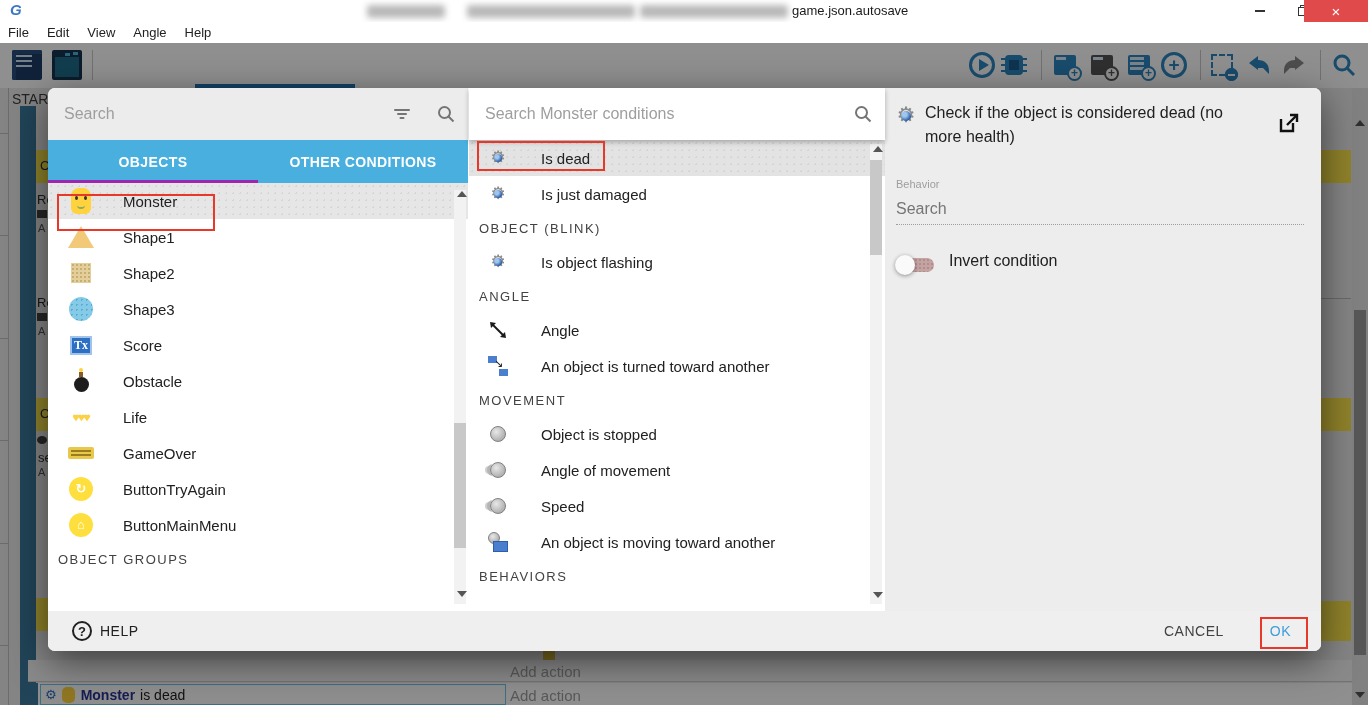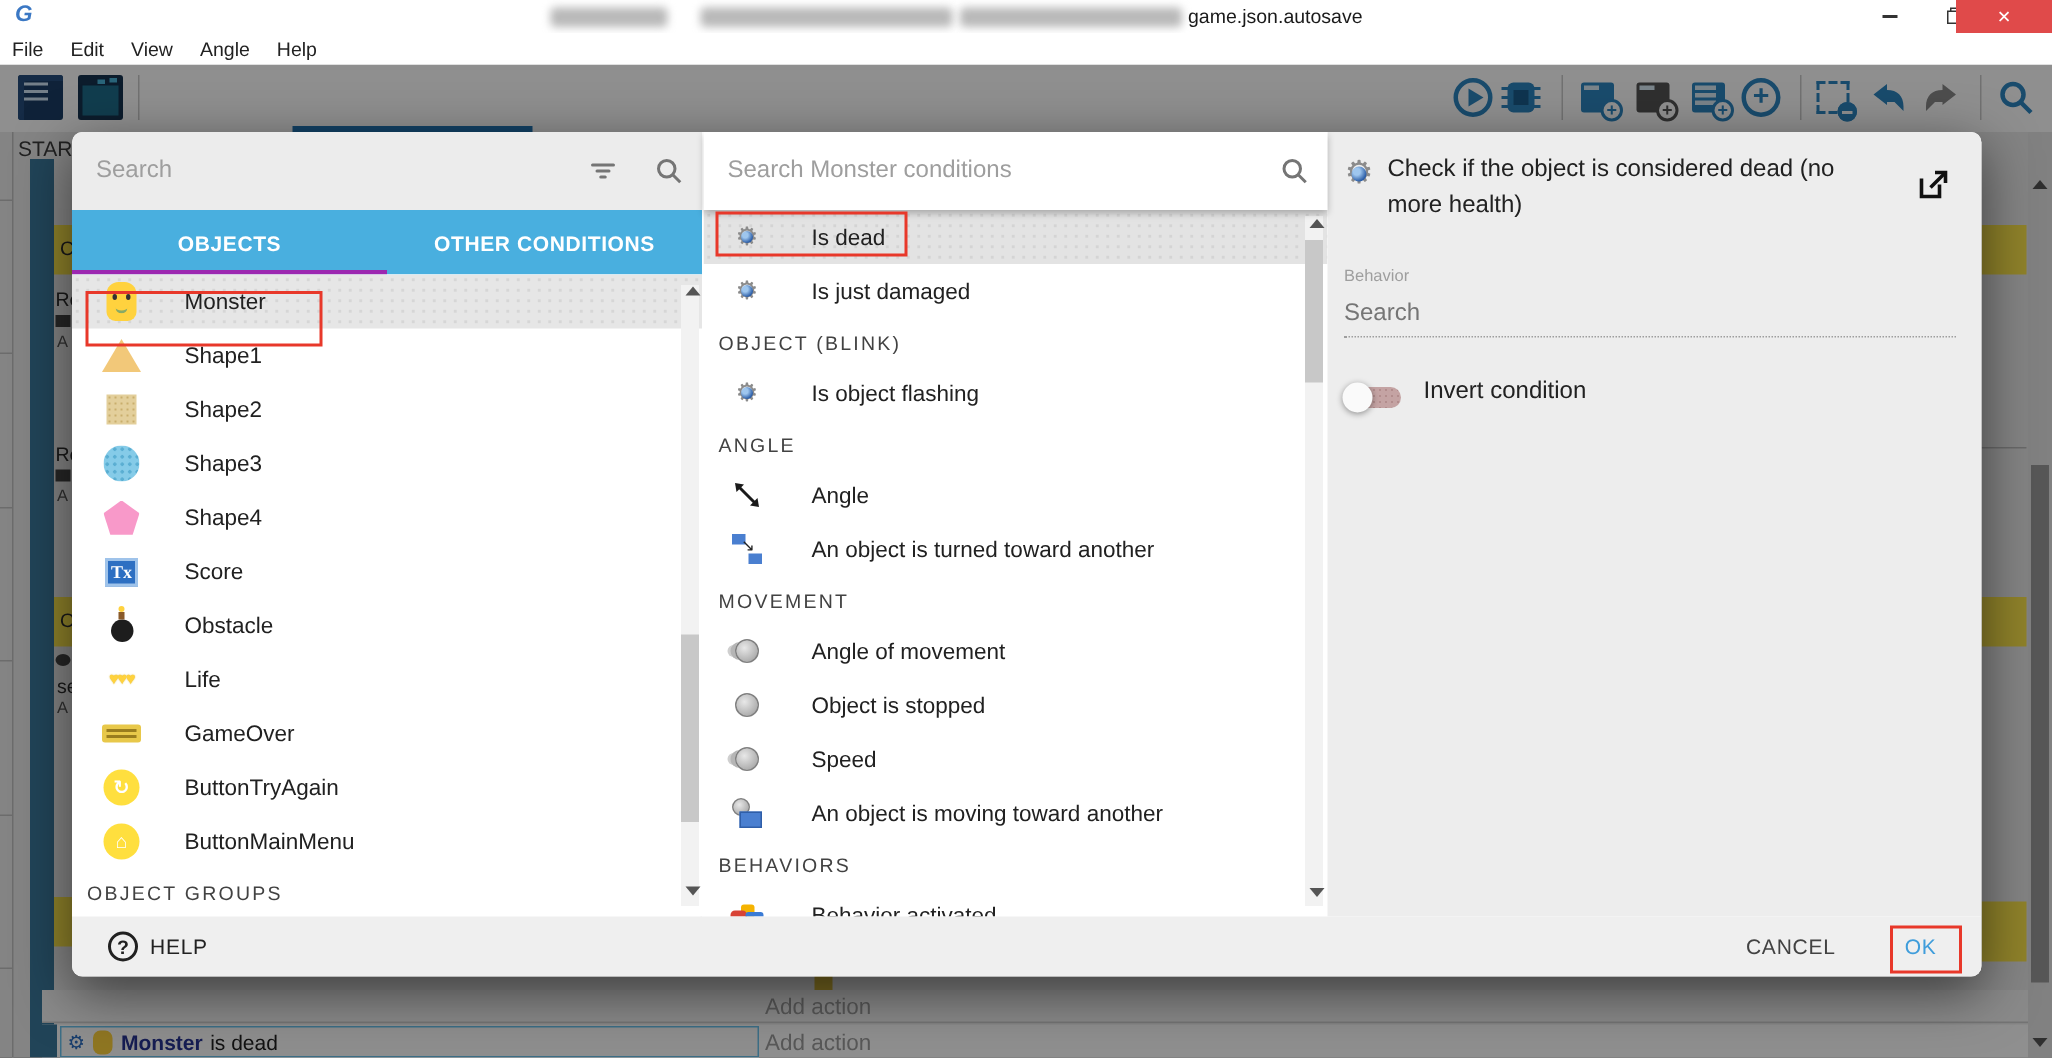--- a/index.html
+++ b/index.html
@@ -345,26 +345,20 @@
           <span class="olabel">Shape2</span>
         </div>
         <div class="obj-row">
           <span class="oicon">
               <span class="ic-cir"></span>
             </span>
           <span class="olabel">Shape3</span>
         </div>
         <div class="obj-row">
           <span class="oicon">
-              <span class="ic-pent"></span>
-            </span>
-          <span class="olabel">Shape4</span>
-        </div>
-        <div class="obj-row">
-          <span class="oicon">
               <span class="ic-score">Tx</span>
             </span>
           <span class="olabel">Score</span>
         </div>
         <div class="obj-row">
           <span class="oicon">
               <span class="ic-bomb"></span>
             </span>
           <span class="olabel">Obstacle</span>
         </div>
@@ -445,49 +439,43 @@
           <span class="cicon">
               <span class="ic-turned">
                 <i>↘</i>
               </span>
             </span>
           <span class="clabel">An object is turned toward another</span>
         </div>
         <div class="cond-header">MOVEMENT</div>
         <div class="cond-row">
           <span class="cicon">
+              <span class="ic-gcir"></span>
+            </span>
+          <span class="clabel">Object is stopped</span>
+        </div>
+        <div class="cond-row">
+          <span class="cicon">
               <span class="ic-gcir trail"></span>
             </span>
           <span class="clabel">Angle of movement</span>
         </div>
         <div class="cond-row">
           <span class="cicon">
-              <span class="ic-gcir"></span>
-            </span>
-          <span class="clabel">Object is stopped</span>
-        </div>
-        <div class="cond-row">
-          <span class="cicon">
               <span class="ic-gcir trail"></span>
             </span>
           <span class="clabel">Speed</span>
         </div>
         <div class="cond-row">
           <span class="cicon">
               <span class="ic-movetoward"></span>
             </span>
           <span class="clabel">An object is moving toward another</span>
         </div>
         <div class="cond-header">BEHAVIORS</div>
-        <div class="cond-row">
-          <span class="cicon">
-              <span class="ic-behavior"></span>
-            </span>
-          <span class="clabel">Behavior activated</span>
-        </div>
         <div class="mscroll"></div>
         <div class="mthumb"></div>
         <div class="arrow-up" style="left:404px; top:6px;"></div>
         <div class="arrow-down" style="left:404px; top:452px;"></div>
       </div>
     </div>
 
     <div class="editor-panel">
       <span class="ic-gear ed-gear">⚙</span>
       <div class="ed-desc">Check if the object is considered dead (no more health)</div>

